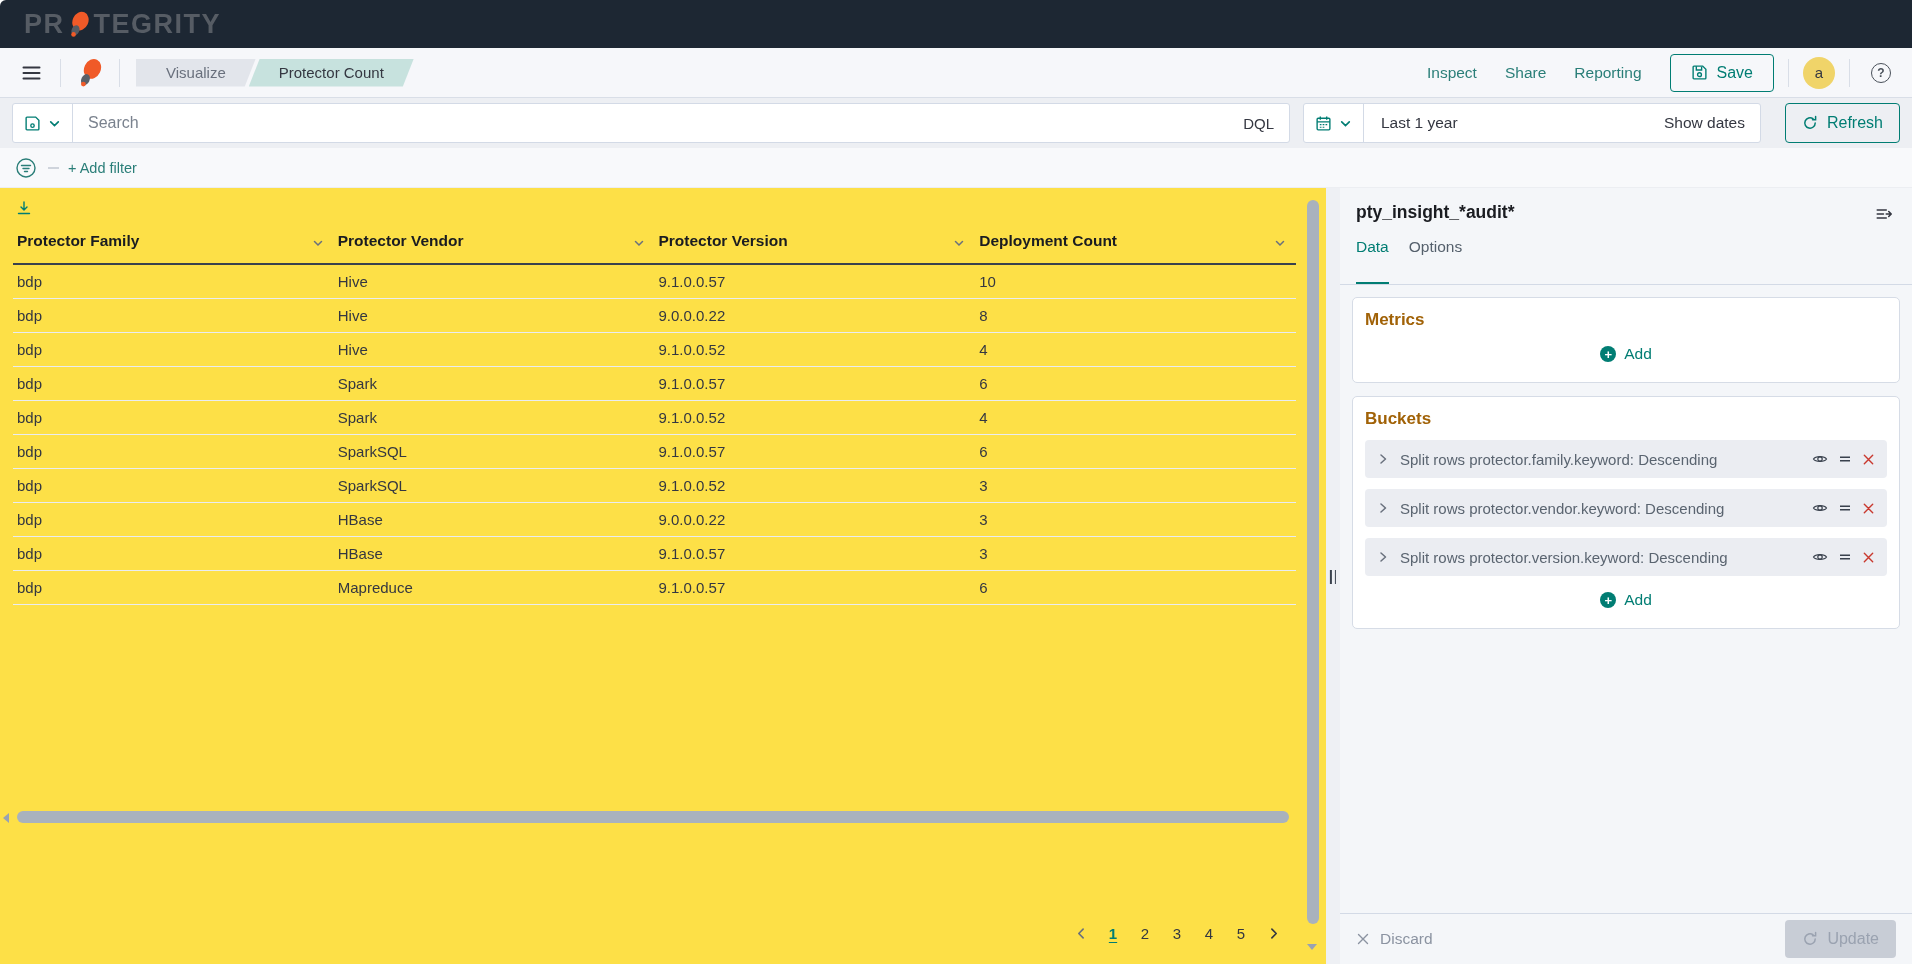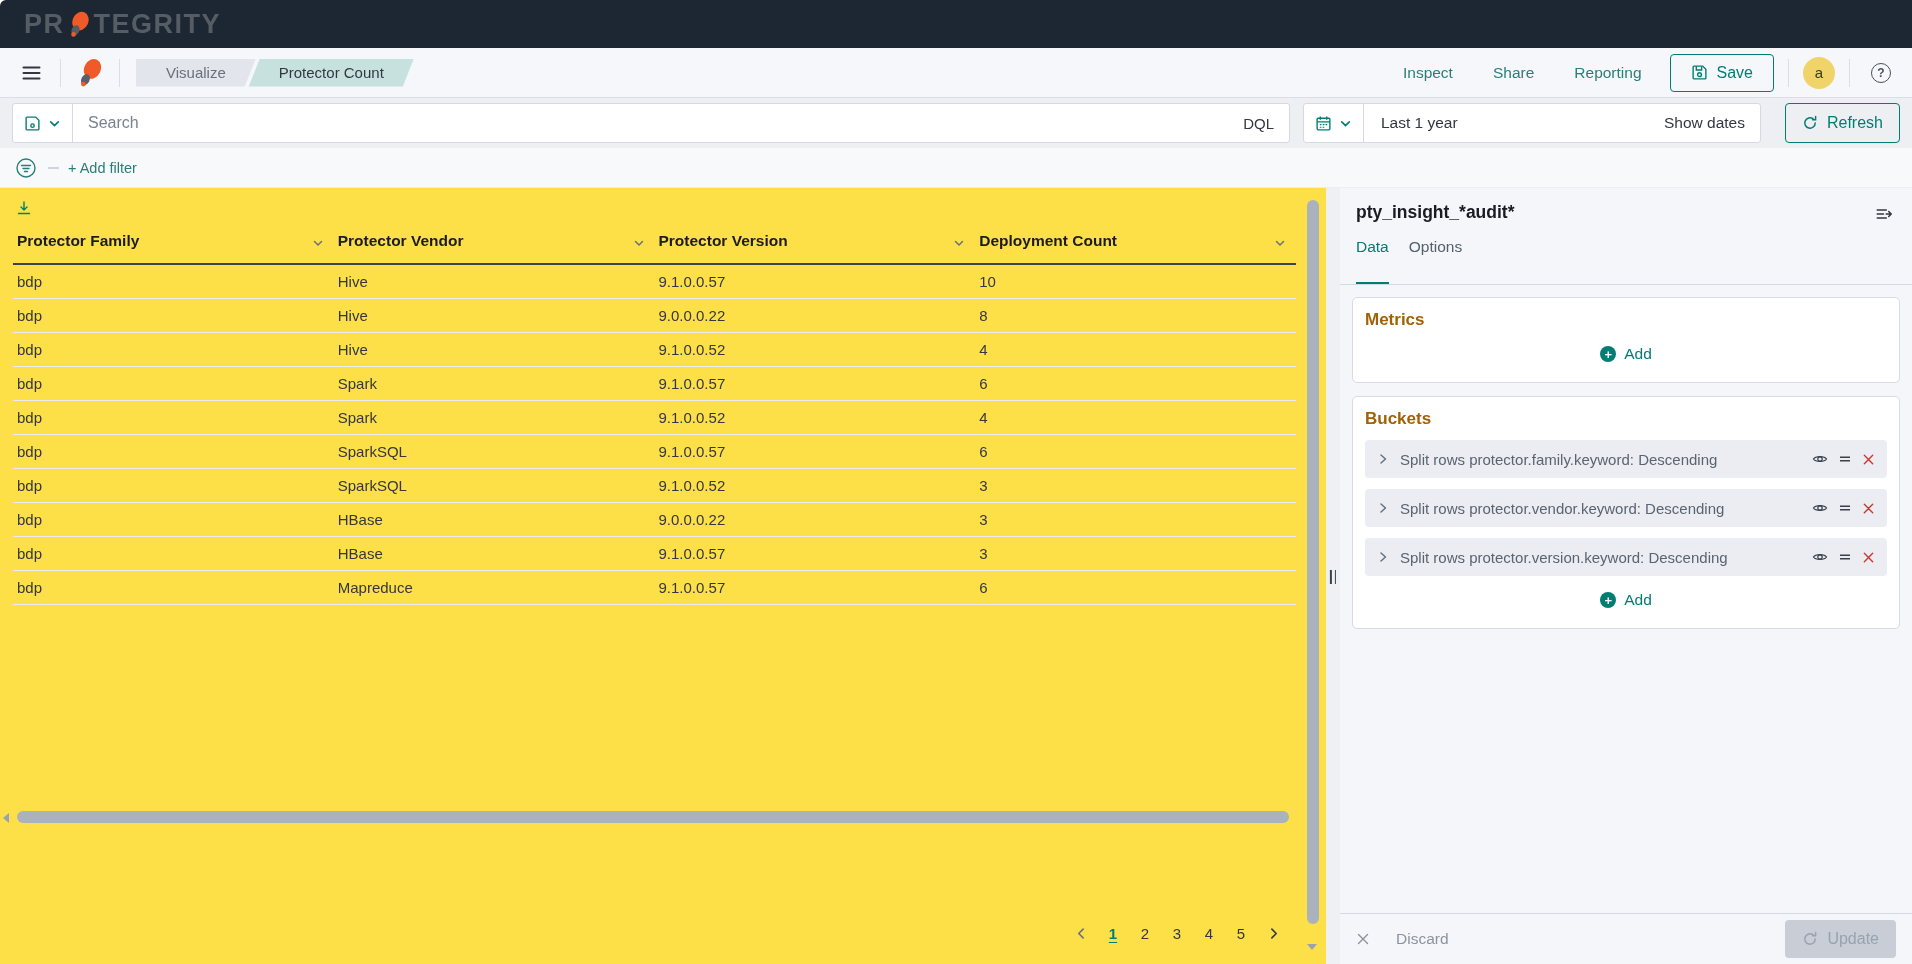--- a/index.html
+++ b/index.html
@@ -16,21 +16,21 @@
 
 
 .navbar { height:50px; background:#f6f7fa; border-bottom:1px solid #d9dee7; display:flex; align-items:center; padding:0 14px; gap:12px; flex:none; }
 .icon-btn { display:inline-flex; align-items:center; justify-content:center; width:34px; height:34px; }
 .v-div { width:1px; height:28px; background:#d9dee7; }
 .crumbs { display:flex; align-items:center; margin-left:4px; }
 .crumb { height:28px; display:flex; align-items:center; padding:0 30px; font-size:15px; }
 .crumb.first { background:#e2e5eb; color:#69707d; clip-path:polygon(0 0,100% 0,calc(100% - 11px) 100%,0 100%); }
 .crumb.active { background:#c7e2de; color:#343741; clip-path:polygon(11px 0,100% 0,calc(100% - 11px) 100%,0 100%); margin-left:-7px; }
 .nav-right { margin-left:auto; display:flex; align-items:center; gap:14px; }
-.nav-actions { display:flex; align-items:flex-start; gap:40px; margin-right:14px;margin-left:26px; }
+.nav-actions { display:flex; align-items:flex-start; gap:28px; margin-right:14px;margin-left:26px; }
 .nav-link { color:#2a7e78; font-size:15.5px; }
 .save-btn { display:flex; align-items:center; gap:9px; height:38px; padding:0 20px; border:1px solid #017d73; border-radius:4px; color:#017d73; font-size:16px; }
 .avatar { width:32px; height:32px; border-radius:50%; background:#f0d469; color:#343741; font-size:15px; display:flex; align-items:center; justify-content:center; }
 .help-circle { width:20px; height:20px; border-radius:50%; border:1.6px solid #4a515a; color:#4a515a; font-size:12px; font-weight:bold; display:flex; align-items:center; justify-content:center; }
 
 
 .querybar { height:50px; background:#edeff3; display:flex; align-items:center; padding:0 12px; flex:none; }
 .search-group { flex:1; height:40px; background:#fff; border:1px solid #d3dae6; border-radius:3px; display:flex; align-items:center; }
 .sq-btn { height:100%; padding:0 11px; display:flex; align-items:center; gap:7px; border-right:1px solid #d3dae6; }
 .search-input { flex:1; height:100%; border:none; outline:none; background:transparent; font-size:16px; color:#343741; padding:0 15px; font-family:inherit; }
@@ -78,21 +78,21 @@
 .tab.inactive { color:#55606c; }
 .panel-body { flex:1; padding:12px 12px 0 12px; display:flex; flex-direction:column; gap:13px; overflow:hidden; }
 .card { background:#fff; border:1px solid #d6dce6; border-radius:5px; padding:12px 12px 8px 12px; }
 .card-h { font-size:17px; font-weight:bold; color:#a16207; }
 .agg-row { margin-top:11px; height:38px; background:#ebedf2; border-radius:4px; display:flex; align-items:center; padding:0 12px; gap:11px; color:#5a6470; font-size:15px; }
 .agg-label { flex:1; overflow:hidden; white-space:nowrap; text-align:left; color:#5a6470; }
 .row-icons { display:flex; align-items:center; gap:10px; }
 .add-row { margin:8px 0 4px 0; height:32px; width:100%; display:flex; align-items:center; justify-content:center; gap:8px; color:#017d73; font-size:15.5px; }
 .plus-circle { width:16px; height:16px; border-radius:50%; background:#017d73; color:#fff; font-size:13px; line-height:15px; display:flex; align-items:center; justify-content:center; font-weight:bold; }
 .panel-foot { border-top:1px solid #d3dae6; height:51px; flex:none; display:flex; align-items:center; justify-content:space-between; padding:0 16px; }
-.discard-btn { display:flex; align-items:center; gap:26px; color:#8b93a1; font-size:15.5px; }
+.discard-btn { display:flex; align-items:center; gap:10px; color:#8b93a1; font-size:15.5px; }
 .update-btn { background:#c8cdd6; color:#9aa2b0; height:38px; padding:0 17px; border-radius:4px; font-size:16px; display:flex; align-items:center; gap:9px; }
 
 
 .hscroll { position:absolute; left:0; bottom:1px; width:1326px; height:13px; }
 .h-arrow { position:absolute; left:3px; top:2px; width:0; height:0; border-top:5px solid transparent; border-bottom:5px solid transparent; border-right:6px solid #98a2b3; }
 .hscroll .thumb { position:absolute; left:17px; top:0; width:1272px; height:12px; background:#a9b2bd; border-radius:6px; }
 </style>
 </head>
 <body>
 

